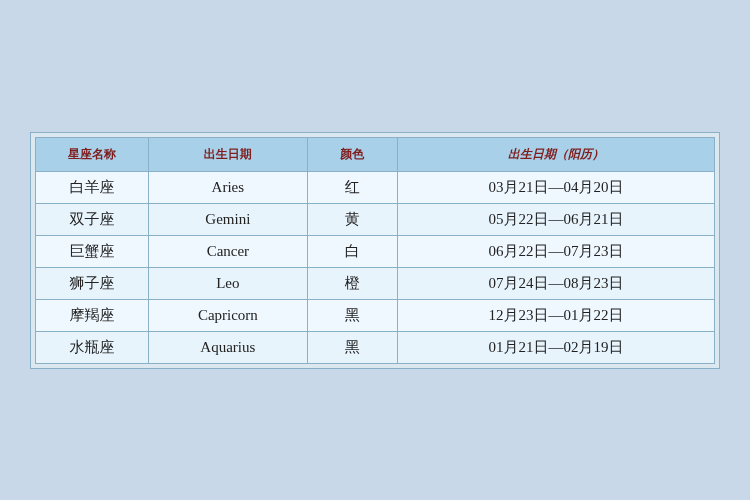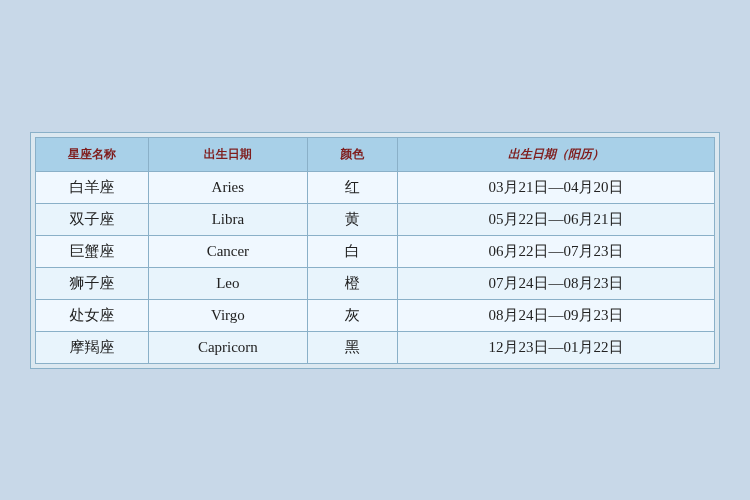--- a/index.html
+++ b/index.html
@@ -77,43 +77,43 @@
     </thead>
     <tbody id="table-body">
     <tr>
           <td>白羊座</td>
           <td>Aries</td>
           <td>红</td>
           <td>03月21日—04月20日</td>
         </tr>
         <tr>
           <td>双子座</td>
-          <td>Libra</td>
+          <td>Gemini</td>
           <td>黄</td>
           <td>05月22日—06月21日</td>
         </tr>
         <tr>
           <td>巨蟹座</td>
           <td>Cancer</td>
           <td>白</td>
           <td>06月22日—07月23日</td>
         </tr>
         <tr>
           <td>狮子座</td>
           <td>Leo</td>
           <td>橙</td>
           <td>07月24日—08月23日</td>
         </tr>
         <tr>
-          <td>处女座</td>
-          <td>Virgo</td>
-          <td>灰</td>
-          <td>08月24日—09月23日</td>
-        </tr>
-        <tr>
           <td>摩羯座</td>
           <td>Capricorn</td>
           <td>黑</td>
           <td>12月23日—01月22日</td>
+        </tr>
+        <tr>
+          <td>水瓶座</td>
+          <td>Aquarius</td>
+          <td>黑</td>
+          <td>01月21日—02月19日</td>
         </tr>
       </tbody>
   </table>
 </div>
 
 </body></html>

